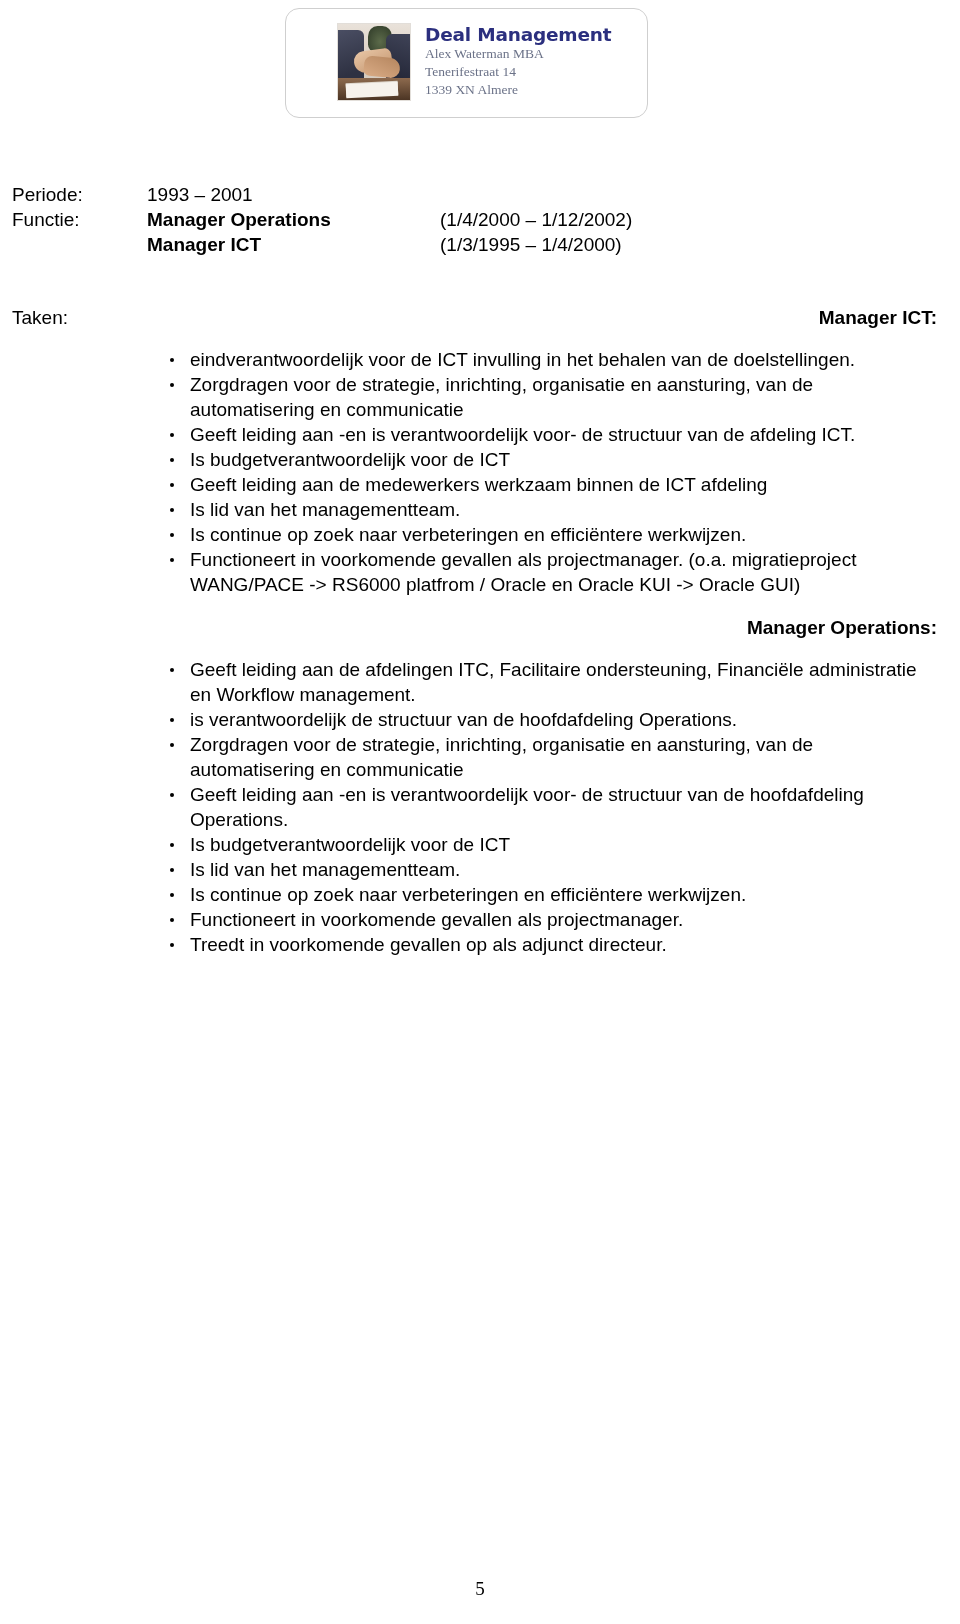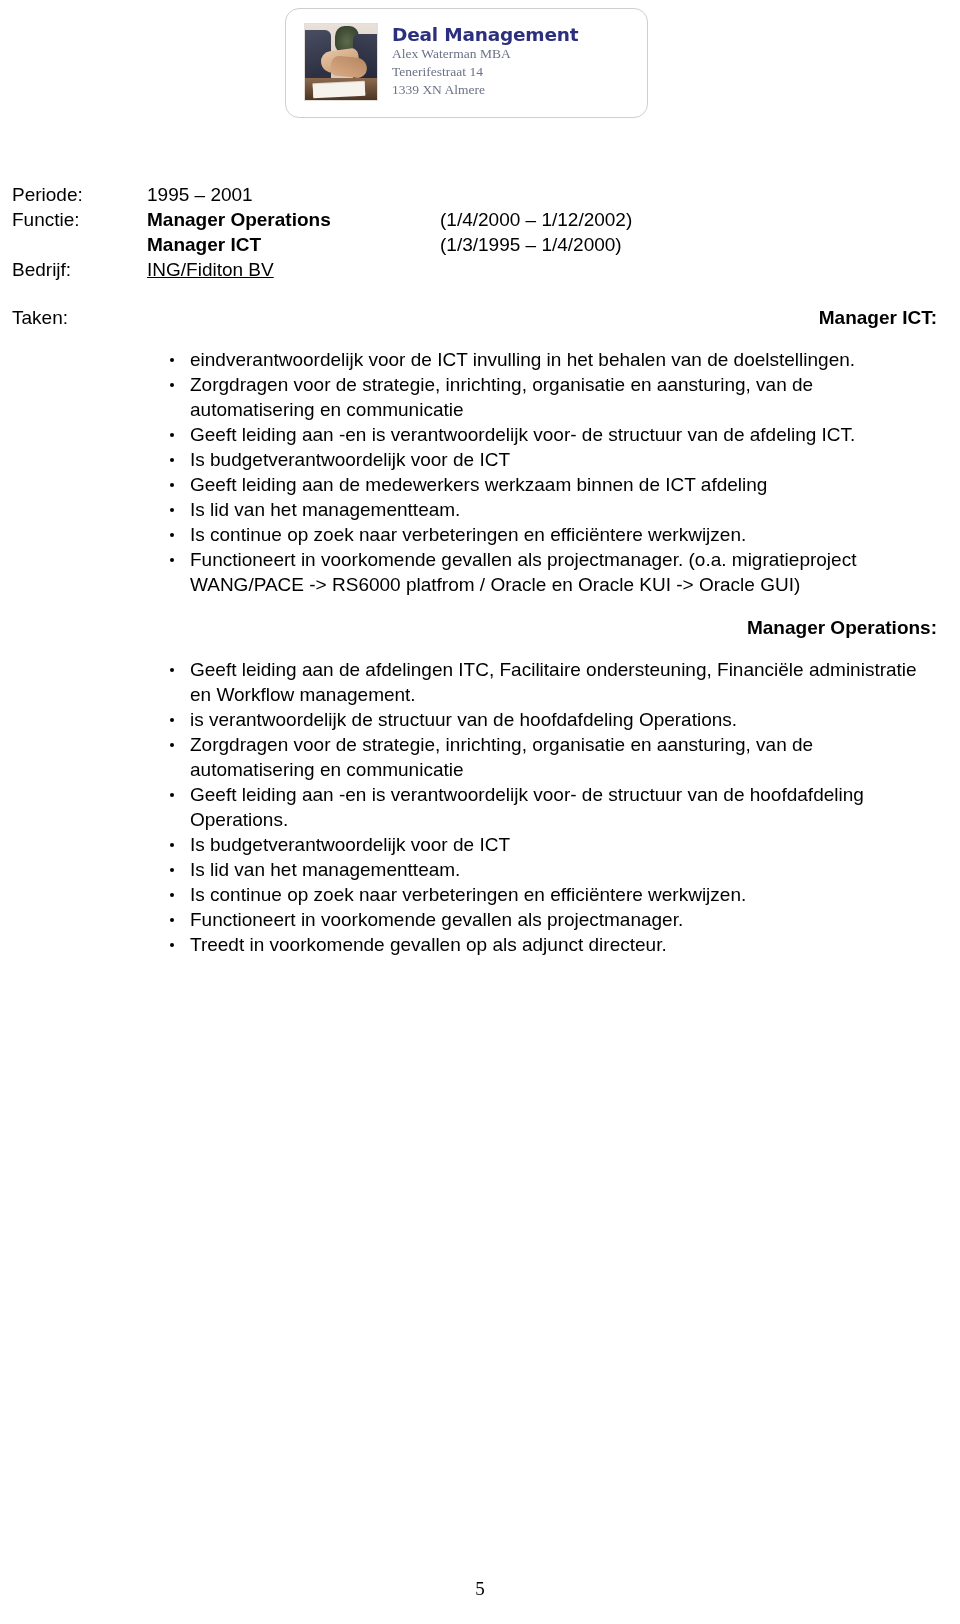--- a/index.html
+++ b/index.html
@@ -21,20 +21,21 @@
   .letterhead {
     position: absolute;
     left: 285px;
     top: 8px;
     width: 363px;
     height: 110px;
     border: 1px solid #cfcfcf;
     border-radius: 14px;
     background: #ffffff;
     box-sizing: border-box;
+    padding-left: 33px;
   }
   .letterhead-inner {
     display: flex;
     align-items: flex-start;
     padding: 14px 0 0 18px;
   }
   .logo-photo {
     width: 74px;
     height: 78px;
     flex: 0 0 auto;
@@ -228,35 +229,31 @@
       <div class="lh-line">Alex Waterman MBA</div>
       <div class="lh-line">Tenerifestraat 14</div>
       <div class="lh-line">1339 XN  Almere</div>
     </div>
   </div>
 </div>
 
 <div class="meta">
   <div class="meta-row">
     <span class="meta-label">Periode:</span>
-    <span class="meta-value">1995 – 2001</span>
+    <span class="meta-value">1993 – 2001</span>
   </div>
   <div class="meta-row">
     <span class="meta-label">Functie:</span>
     <span class="meta-value bold">Manager Operations</span>
     <span class="meta-date">(1/4/2000 – 1/12/2002)</span>
   </div>
   <div class="meta-row">
     <span class="meta-label"></span>
     <span class="meta-value bold">Manager ICT</span>
     <span class="meta-date">(1/3/1995 – 1/4/2000)</span>
-  </div>
-  <div class="meta-row">
-    <span class="meta-label">Bedrijf:</span>
-    <span class="meta-value underline">ING/Fiditon BV</span>
   </div>
 </div>
 
 <div class="taken">
   <span class="taken-label">Taken:</span>
   <div class="taken-body">
 
     <div class="sub-heading">Manager ICT:</div>
     <ul class="task-list">
       <li>eindverantwoordelijk voor de ICT invulling in het behalen van de doelstellingen.</li>

